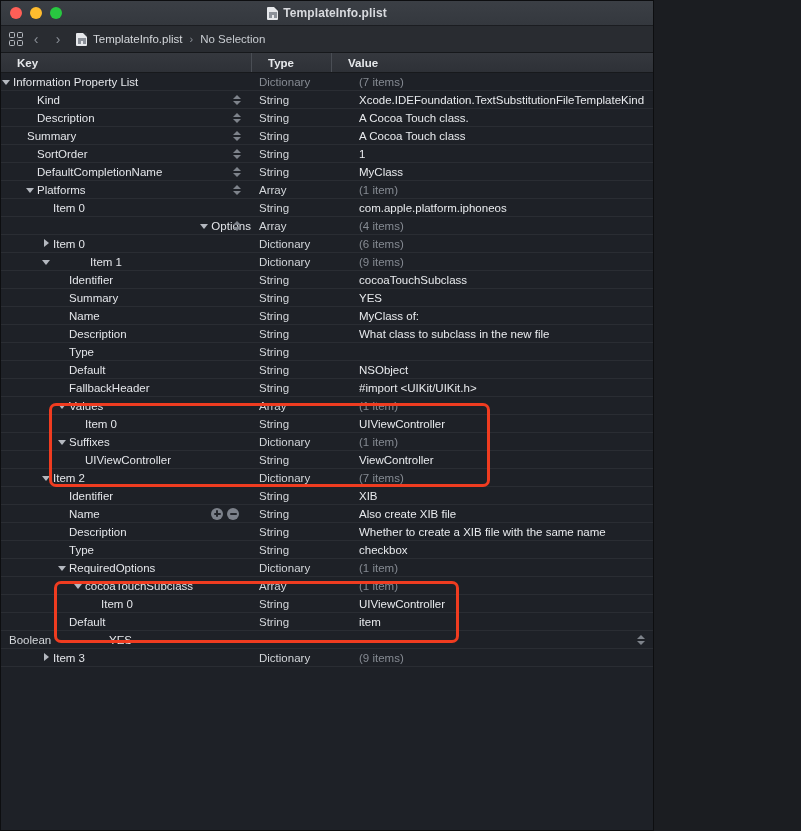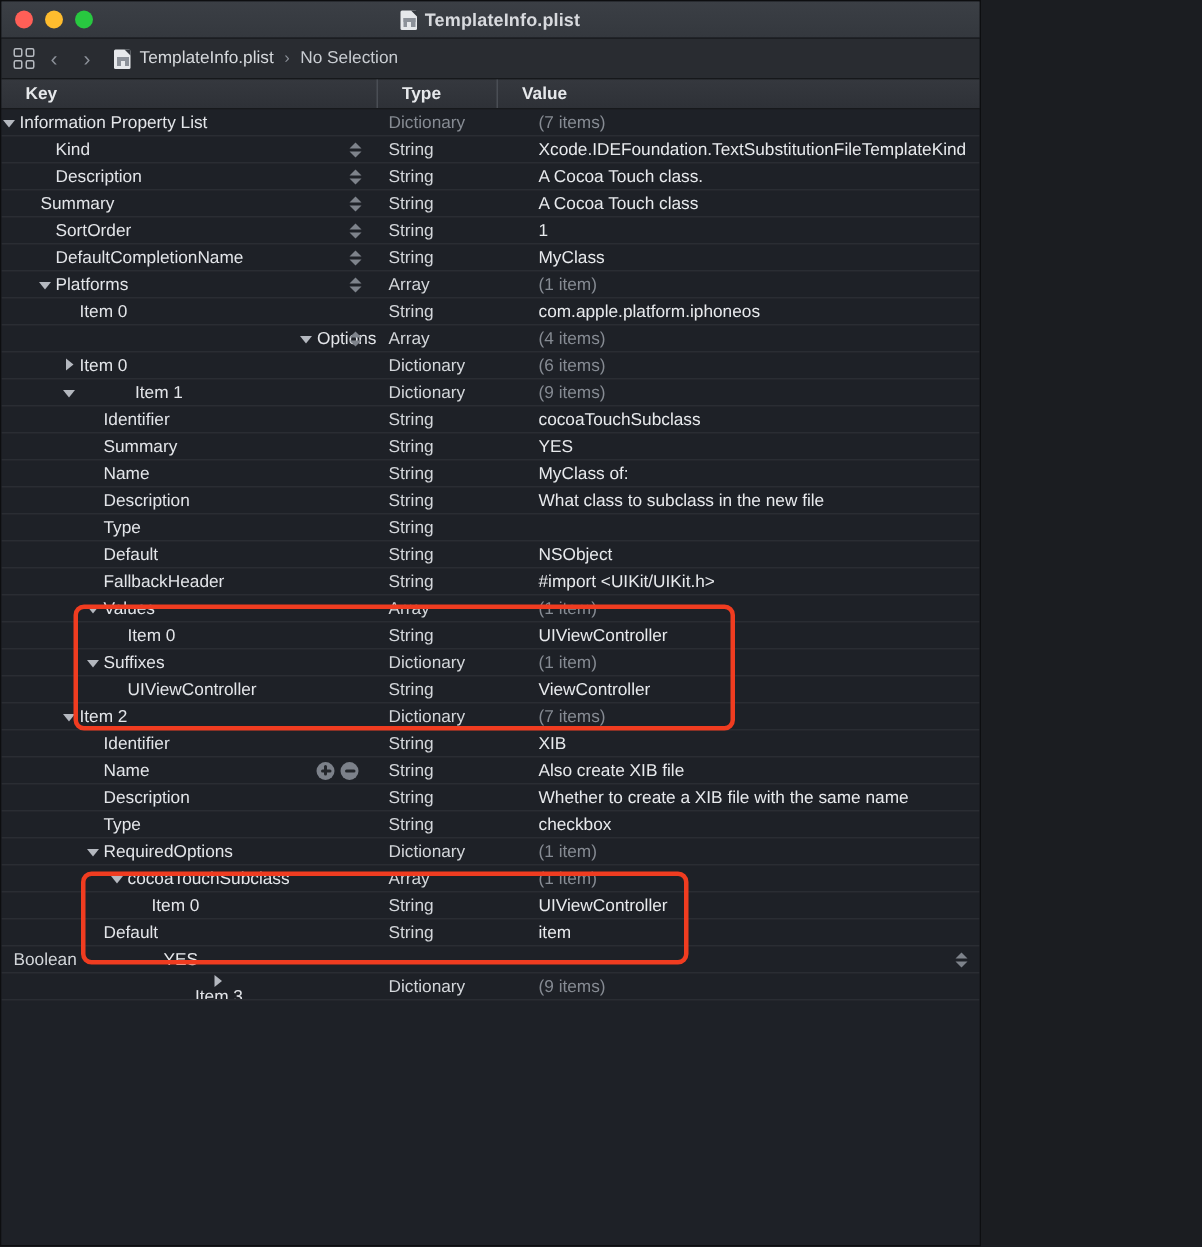--- a/index.html
+++ b/index.html
@@ -654,21 +654,21 @@
       </div>
       <div class="prow">
         <span class="stepper far-right" style="right: 8px;">
           <span class="up"></span>
           <span class="dn"></span>
         </span>
         <div class="cell-type">Boolean</div>
         <div class="cell-value">YES</div>
       </div>
       <div class="prow">
-        <div class="cell-key" style="padding-left: 40px; flex-direction: column;">
+        <div class="cell-key" style="padding-left: 40px;">
           <span class="tri closed"></span>
           <span class="key-label">Item 3</span>
         </div>
         <div class="cell-type">Dictionary</div>
         <div class="cell-value muted">(9 items)</div>
       </div>
       <div class="annot" style="left: 48px; top: 330px; width: 441px; height: 84px; border-color: rgb(240, 60, 32);"></div>
       <div class="annot" style="left: 53px; top: 508px; width: 405px; height: 62px; border-color: rgb(240, 60, 32);"></div>
     </div>
 

